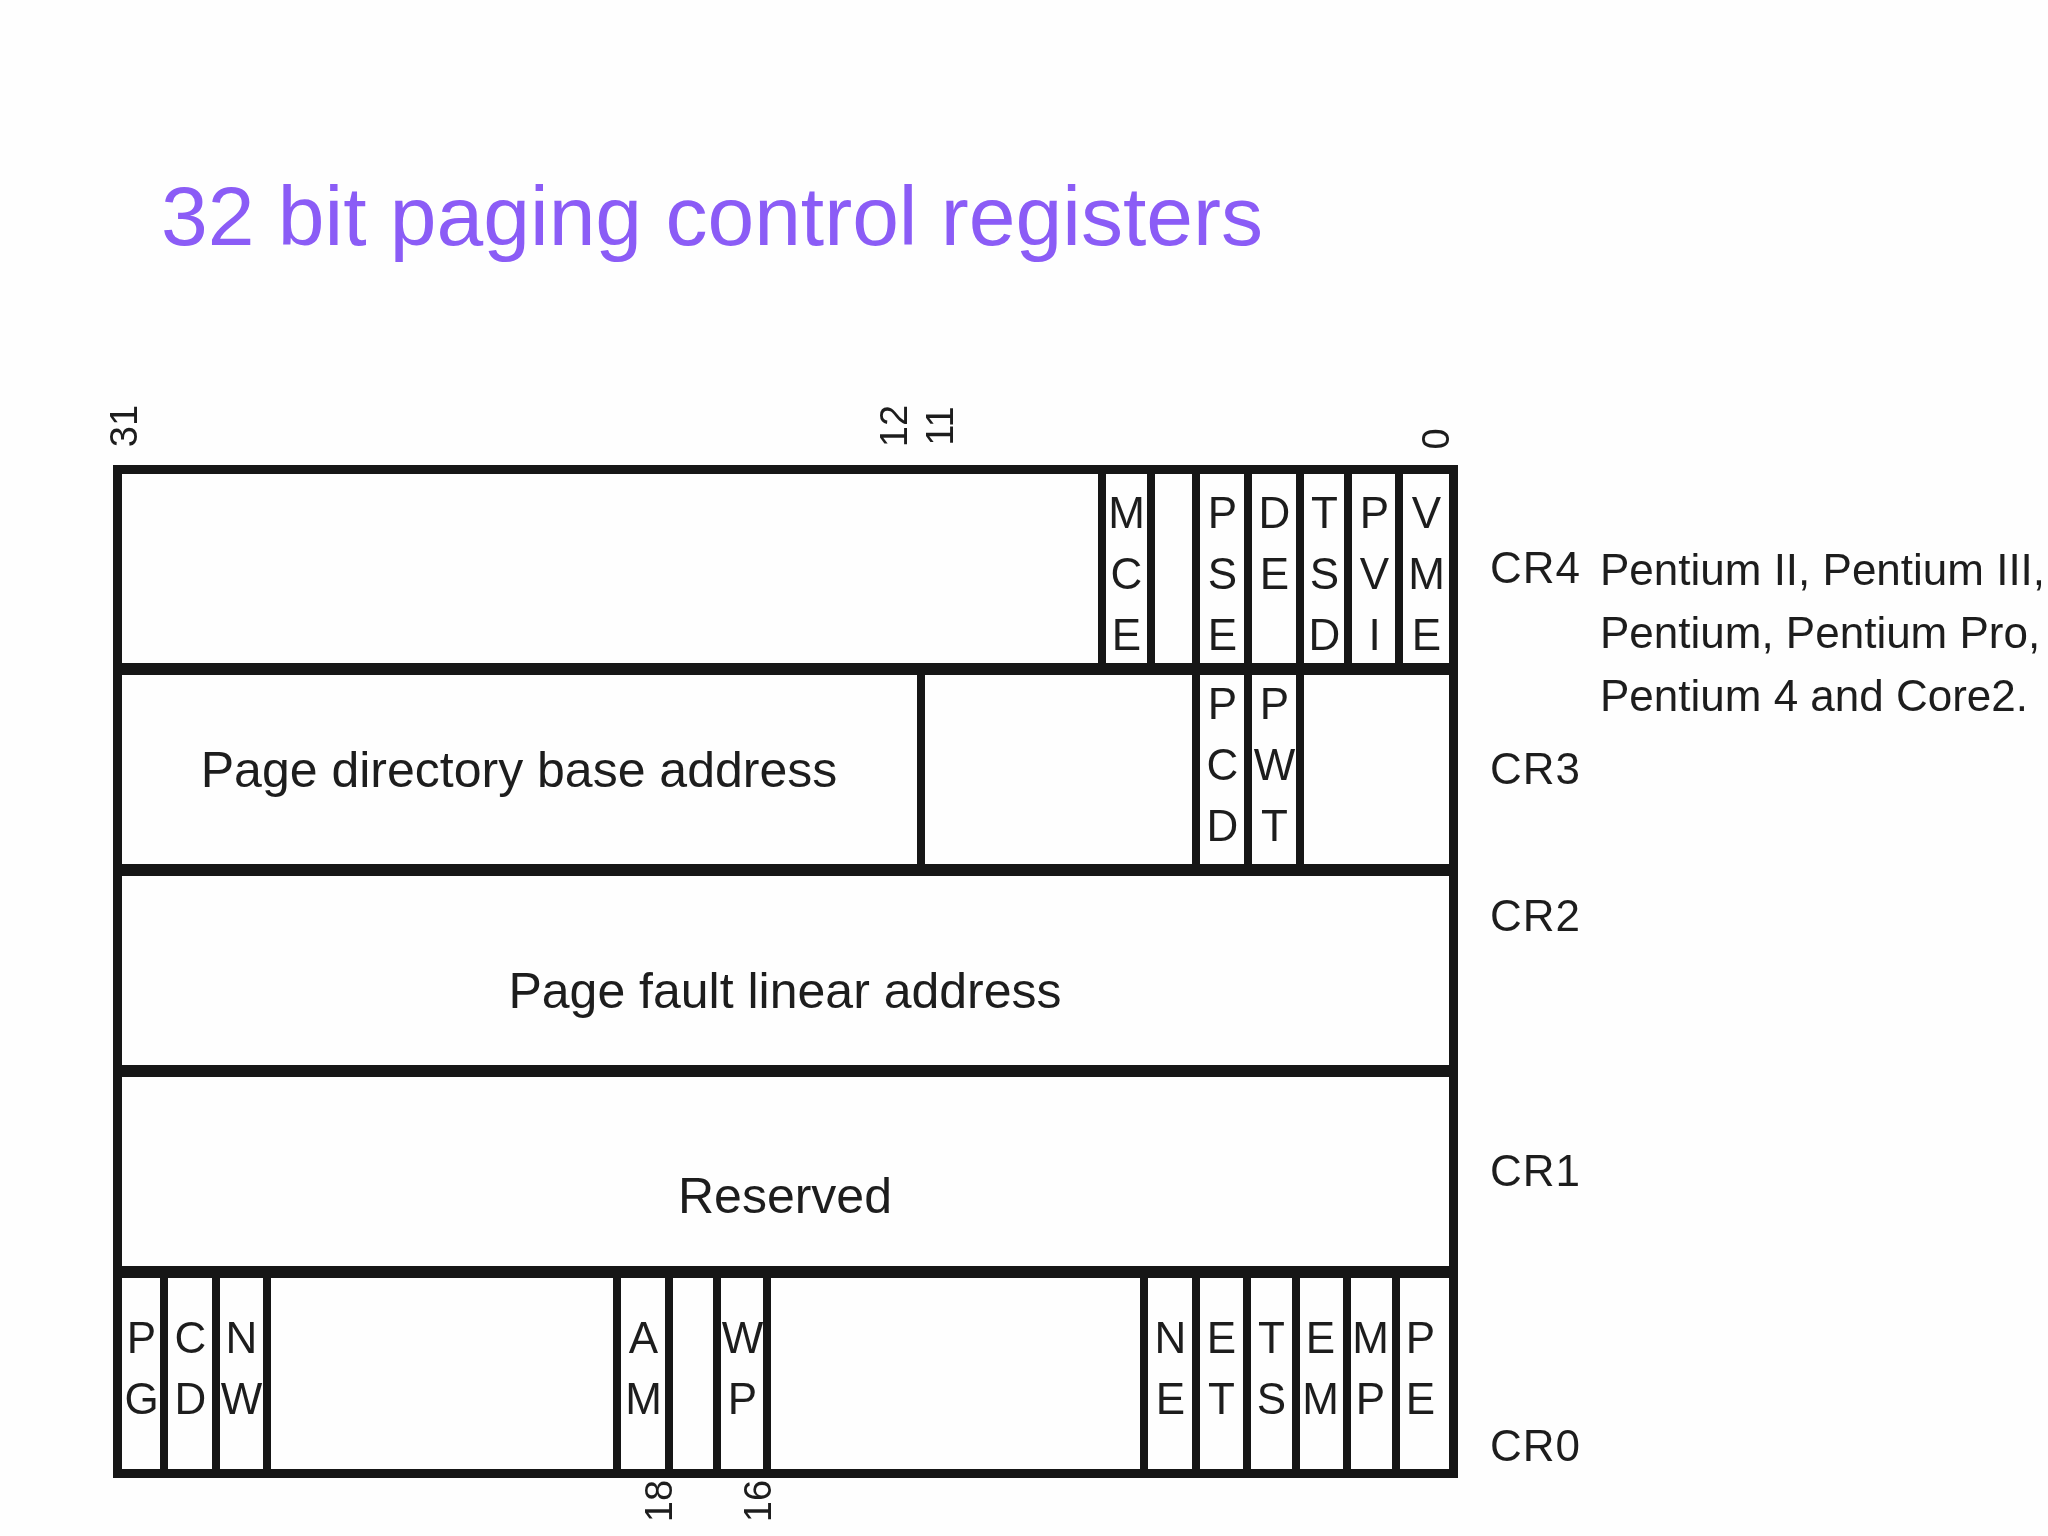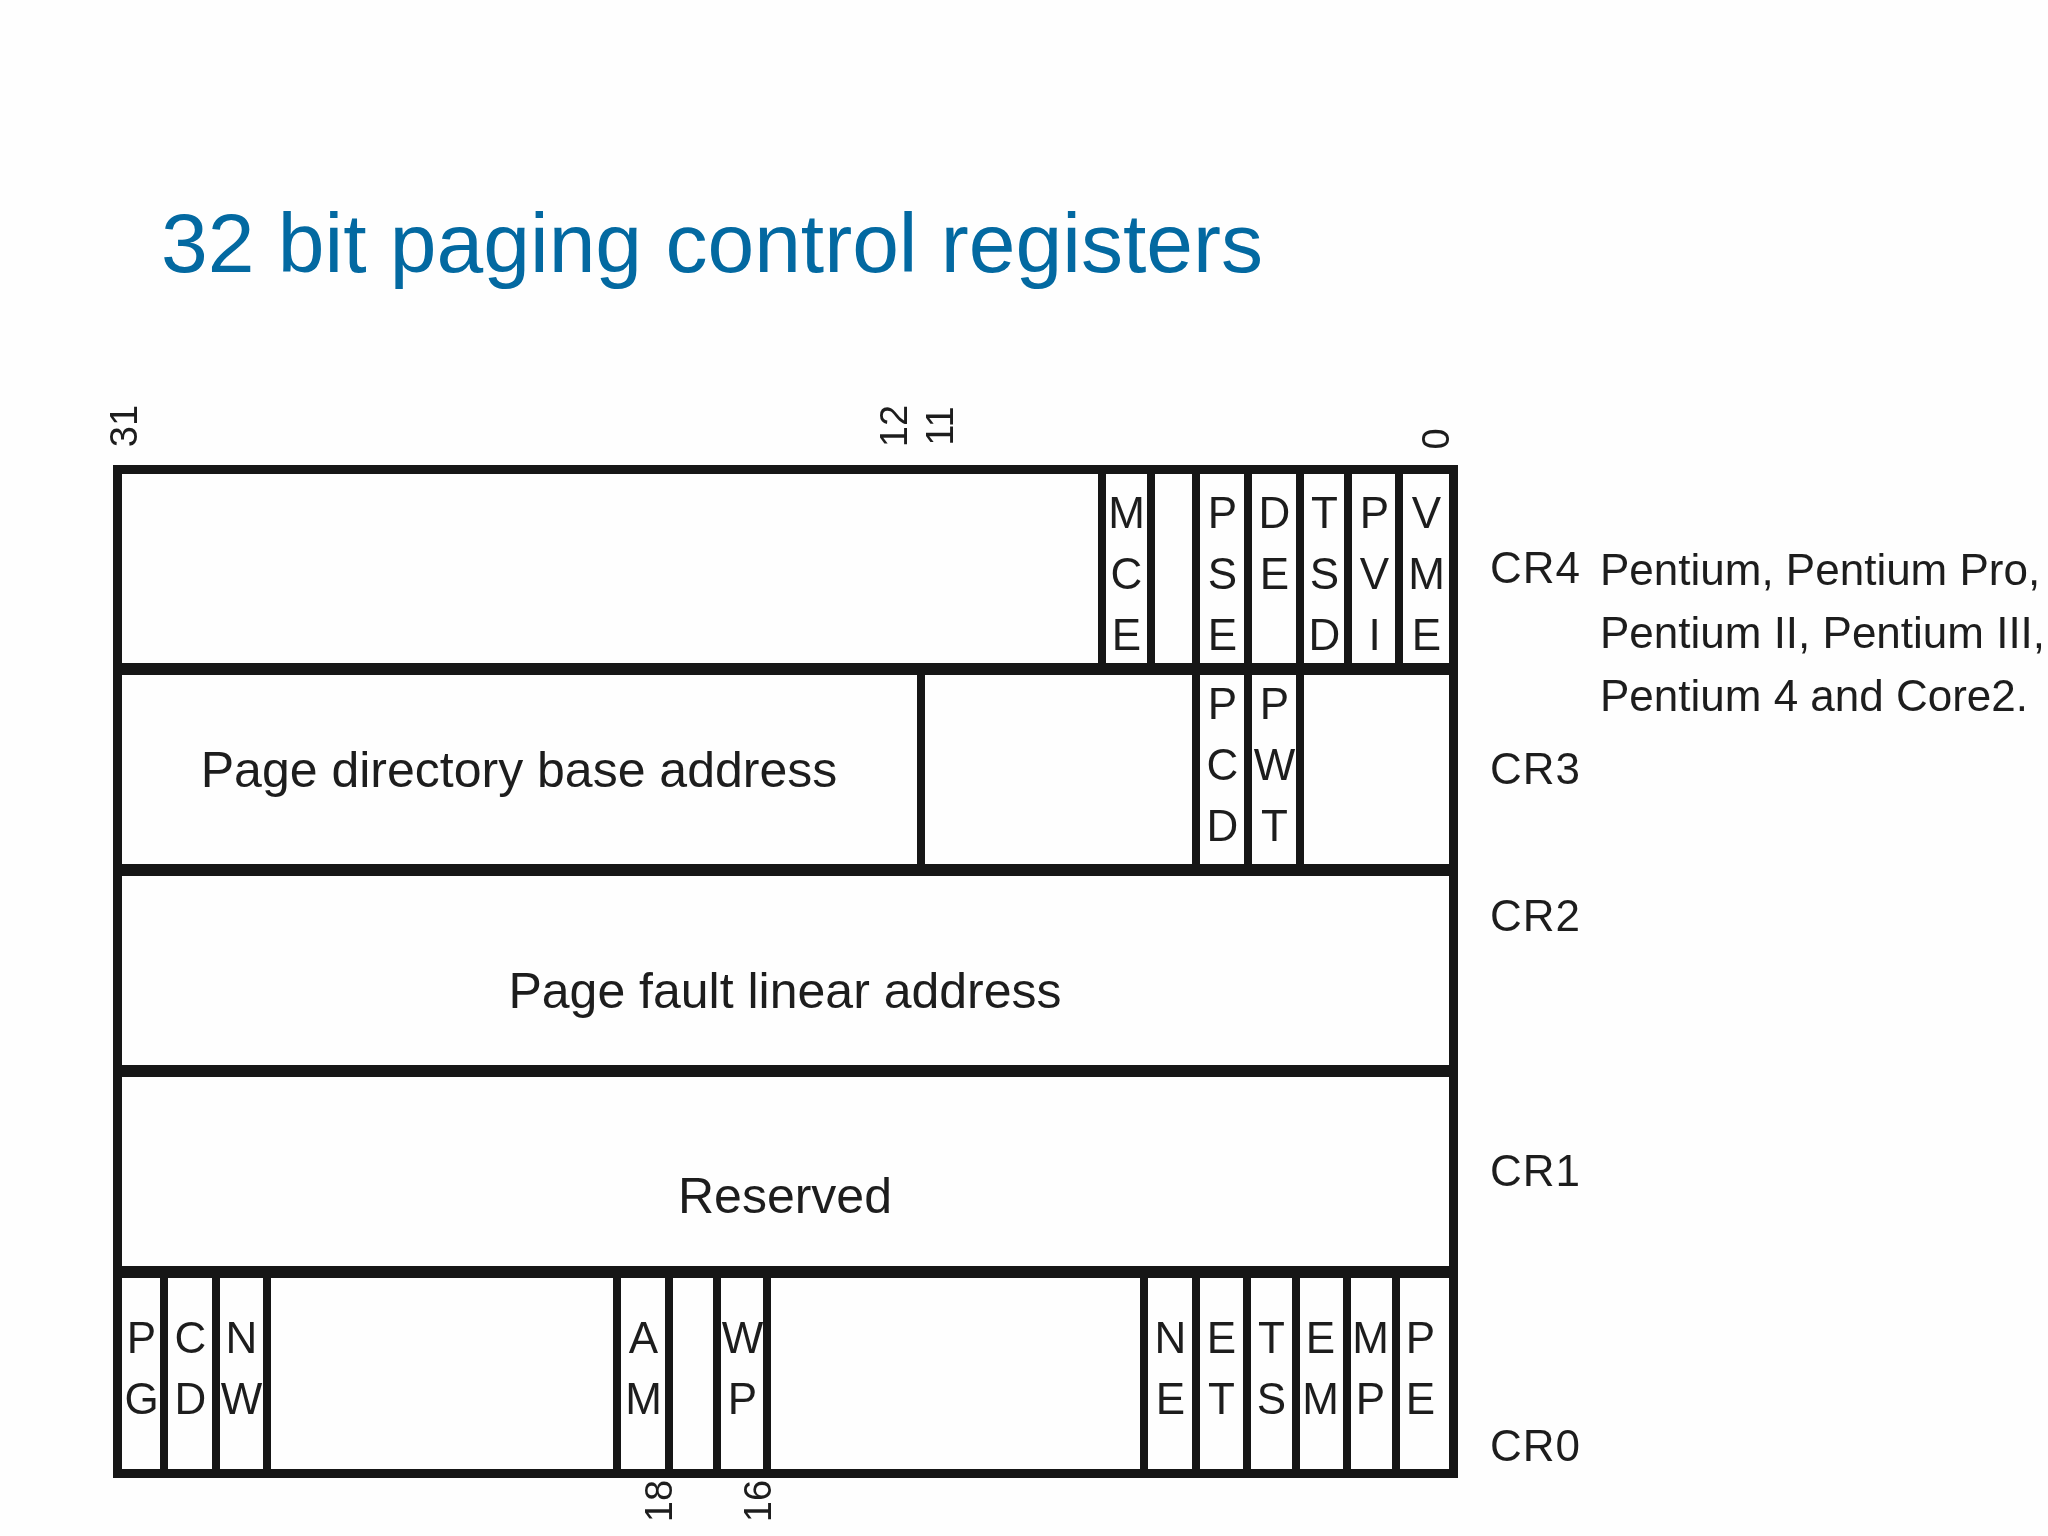--- a/index.html
+++ b/index.html
@@ -16,24 +16,23 @@
     overflow:hidden;
     font-family:"Liberation Sans", sans-serif;
     color:var(--text);
   }
   #title{
     position:absolute;
     left:161px;top:174px;
     font-size:84px;
     font-weight:300;
     line-height:1;
-    color:#0369a1;
+    color:#8b5cf6;
     letter-spacing:0px;
     white-space:nowrap;
-    margin-top:27px;
   }
   #regbox{
     position:absolute;
     left:113px;top:465px;
     width:1345px;height:1013px;
     box-sizing:border-box;
     border:9px solid var(--line);
     background:var(--bg);
   }
   .row{position:absolute;left:0;width:1327px;}
@@ -168,18 +167,18 @@
     </div>
   </div>
 
   <div class="reglabel" style="top:568px;">CR4</div>
   <div class="reglabel" style="top:769px;">CR3</div>
   <div class="reglabel" style="top:916px;">CR2</div>
   <div class="reglabel" style="top:1171px;">CR1</div>
   <div class="reglabel" style="top:1446px;">CR0</div>
 
   <div id="cpu-notes">
+    <div>Pentium II, Pentium III,</div>
     <div>Pentium, Pentium Pro,</div>
-    <div>Pentium II, Pentium III,</div>
     <div>Pentium 4 and Core2.</div>
   </div>
 
 </div>
 
 </body></html>

